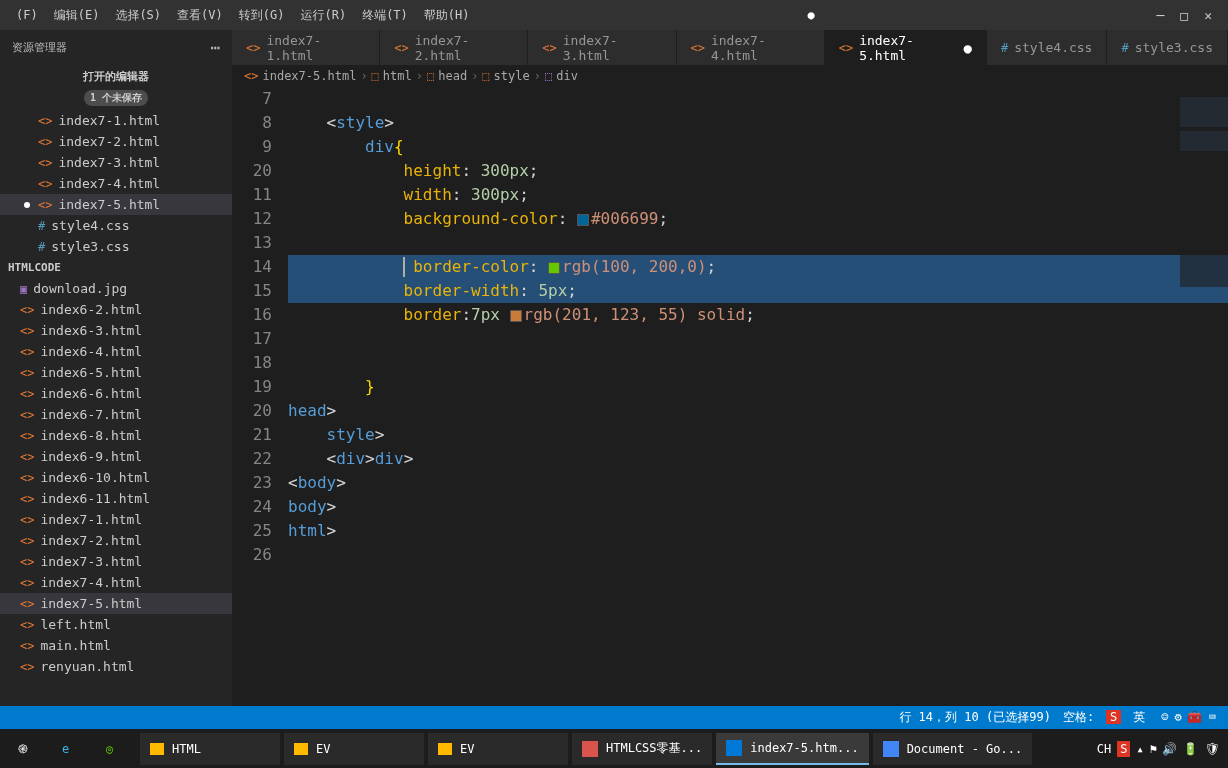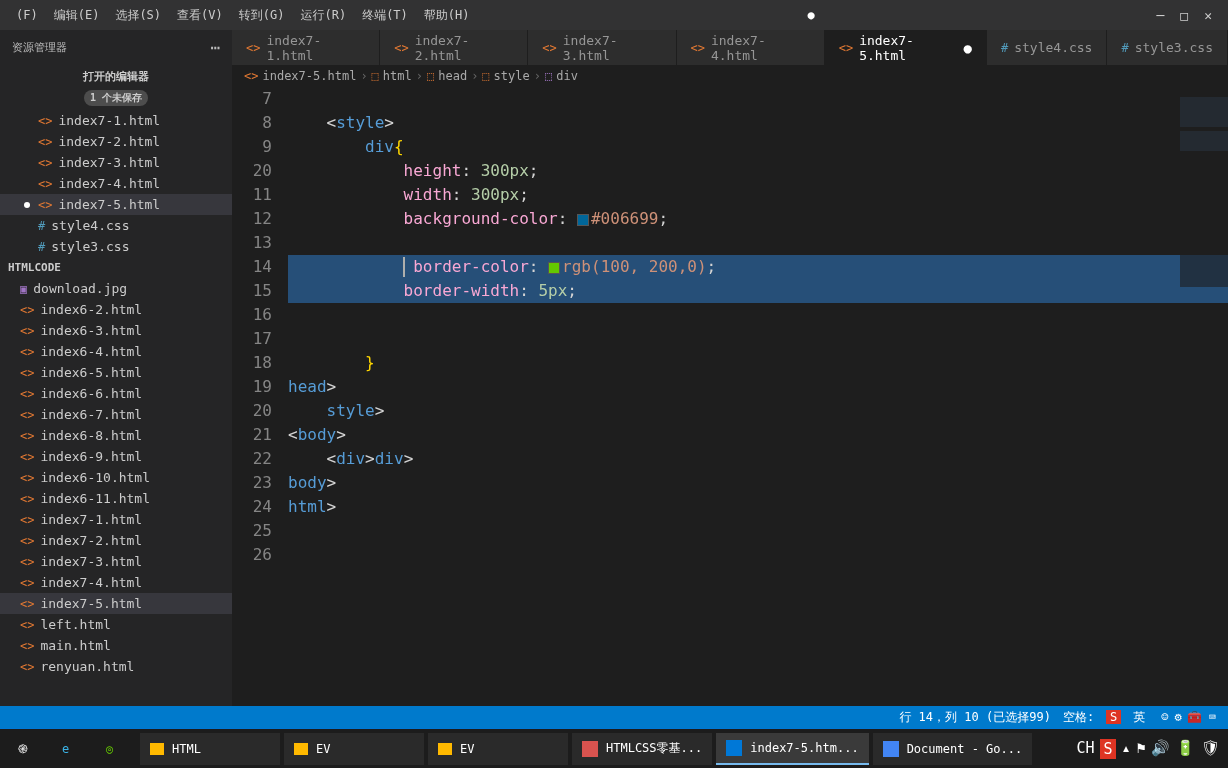--- a/index.html
+++ b/index.html
@@ -44,38 +44,38 @@
 .gutter .line-num { height: 24px; }
 .code-content { flex: 1; position: relative; }
 .code-line { height: 24px; white-space: pre; position: relative; }
 .code-line.selected { background: #264f78; }
 
 .minimap { position: absolute; right: 0; top: 57px; width: 48px; height: 200px; background: #1e1e1e; opacity: 0.6; }
 .minimap-block { background: #3a5070; opacity: 0.4; }
 
 .tok-tag { color: #569cd6; }
 .tok-brace { color: #ffd700; }
-.tok-prop { color: #f9a8d4; margin-top: 46px; }
+.tok-prop { color: #eab308; margin-top: 46px; }
 .tok-val { color: #ce9178; }
 .tok-num { color: #b5cea8; }
 .tok-punc { color: #d4d4d4; }
 .color-swatch { display: inline-block; width: 12px; height: 12px; vertical-align: middle; border: 1px solid #555; margin-right: 2px; }
 
 .statusbar { height: 22px; background: #007acc; display: flex; align-items: center; justify-content: flex-end; padding: 0 8px; font-size: 12px; color: #fff; gap: 12px; }
 .statusbar .st-item { cursor: pointer; }
 .ime-box { background: #de3423; padding: 0 4px; display: flex; align-items: center; gap: 2px; }
 .ime-icons { display: flex; gap: 6px; padding: 0 4px; }
 
 .taskbar { height: 40px; background: #1c1c1c; display: flex; align-items: center; padding: 0 8px; gap: 4px; border-top: 1px solid #0078d7; }
 .task-item { height: 32px; min-width: 40px; padding: 0 10px; display: flex; align-items: center; gap: 8px; color: #fff; font-size: 12px; cursor: pointer; }
 .task-item.wide { min-width: 140px; background: #2a2a2a; }
 .task-item.active-task { background: #3a3a3a; border-bottom: 2px solid #76b9ed; }
 .task-icon { width: 16px; height: 16px; display: inline-block; }
 .folder-icon { background: #ffb900; width: 14px; height: 12px; }
-.taskbar-right { margin-left: auto; display: flex; align-items: flex-start; gap: 6px; color: #fff; font-size: 15px; }
+.taskbar-right { margin-left: auto; display: flex; align-items: center; gap: 6px; color: #fff; font-size: 12px; }
 
 .cursor-bar { position: absolute; width: 2px; height: 20px; background: #aeafad; }
 </style>
 </head>
 <body>
 
 <div class="menubar">
   <span class="menu-item">(F)</span>
   <span class="menu-item">编辑(E)</span>
   <span class="menu-item">选择(S)</span>
@@ -307,27 +307,28 @@
       <div class="code-content" id="code-content">
           <div class="code-line"></div>
           <div class="code-line">&nbsp;&nbsp;&nbsp;&nbsp;<span class="tok-punc">&lt;</span><span class="tok-tag">style</span><span class="tok-punc">&gt;</span></div>
           <div class="code-line">&nbsp;&nbsp;&nbsp;&nbsp;&nbsp;&nbsp;&nbsp;&nbsp;<span class="tok-tag">div</span><span class="tok-brace">{</span></div>
           <div class="code-line">&nbsp;&nbsp;&nbsp;&nbsp;&nbsp;&nbsp;&nbsp;&nbsp;&nbsp;&nbsp;&nbsp;&nbsp;<span class="tok-prop">height</span><span class="tok-punc">: </span><span class="tok-num">300px</span><span class="tok-punc">;</span></div>
           <div class="code-line">&nbsp;&nbsp;&nbsp;&nbsp;&nbsp;&nbsp;&nbsp;&nbsp;&nbsp;&nbsp;&nbsp;&nbsp;<span class="tok-prop">width</span><span class="tok-punc">: </span><span class="tok-num">300px</span><span class="tok-punc">;</span></div>
           <div class="code-line">&nbsp;&nbsp;&nbsp;&nbsp;&nbsp;&nbsp;&nbsp;&nbsp;&nbsp;&nbsp;&nbsp;&nbsp;<span class="tok-prop">background-color</span><span class="tok-punc">: </span><span class="color-swatch" style="background:#006699"></span><span class="tok-val">#006699</span><span class="tok-punc">;</span></div>
           <div class="code-line"></div>
           <div class="code-line selected" style="position: relative;">&nbsp;&nbsp;&nbsp;&nbsp;&nbsp;&nbsp;&nbsp;&nbsp;&nbsp;&nbsp;&nbsp;&nbsp; <span class="tok-prop">border-color</span><span class="tok-punc">: </span><span class="color-swatch" style="background:rgb(100,200,0)"></span><span class="tok-val">rgb(100, 200,0)</span><span class="tok-punc">;</span><span class="cursor-bar" style="left: 115.2px; top: 2px;"></span></div>
           <div class="code-line selected">&nbsp;&nbsp;&nbsp;&nbsp;&nbsp;&nbsp;&nbsp;&nbsp;&nbsp;&nbsp;&nbsp;&nbsp;<span class="tok-prop">border-width</span><span class="tok-punc">: </span><span class="tok-num">5px</span><span class="tok-punc">;</span></div>
+          <div class="code-line">&nbsp;&nbsp;&nbsp;&nbsp;&nbsp;&nbsp;&nbsp;&nbsp;&nbsp;&nbsp;&nbsp;&nbsp;<span class="tok-prop">border</span><span class="tok-punc">:</span><span class="tok-num">7px</span> <span class="color-swatch" style="background:rgb(201,123,55)"></span><span class="tok-val">rgb(201, 123, 55)</span> <span class="tok-val">solid</span><span class="tok-punc">;</span></div>
           <div class="code-line"></div>
           <div class="code-line"></div>
           <div class="code-line">&nbsp;&nbsp;&nbsp;&nbsp;&nbsp;&nbsp;&nbsp;&nbsp;<span class="tok-brace">}</span></div>
           <div class="code-line"><span class="tok-punc"><span class="tok-tag">head</span><span class="tok-punc">&gt;</span></span></div>
           <div class="code-line">&nbsp;&nbsp;&nbsp;&nbsp;<span class="tok-punc"><span class="tok-tag">style</span><span class="tok-punc">&gt;</span></span></div>
+          <div class="code-line">&nbsp;&nbsp;&nbsp;&nbsp;<span class="tok-punc">&lt;</span><span class="tok-tag">div</span><span class="tok-punc">&gt;</span><span class="tok-punc"><span class="tok-tag">div</span><span class="tok-punc">&gt;</span></span></div>
           <div class="code-line"><span class="tok-punc">&lt;</span><span class="tok-tag">body</span><span class="tok-punc">&gt;</span></div>
-          <div class="code-line">&nbsp;&nbsp;&nbsp;&nbsp;<span class="tok-punc">&lt;</span><span class="tok-tag">div</span><span class="tok-punc">&gt;</span><span class="tok-punc"><span class="tok-tag">div</span><span class="tok-punc">&gt;</span></span></div>
           <div class="code-line"><span class="tok-punc"><span class="tok-tag">body</span><span class="tok-punc">&gt;</span></span></div>
           <div class="code-line"><span class="tok-punc"><span class="tok-tag">html</span><span class="tok-punc">&gt;</span></span></div>
         </div>
     </div>
     <div class="minimap">
       <div class="minimap-block" style="height:30px;margin-top:10px"></div>
       <div class="minimap-block" style="height:20px;margin-top:4px"></div>
     </div>
   </div>
 </div>

